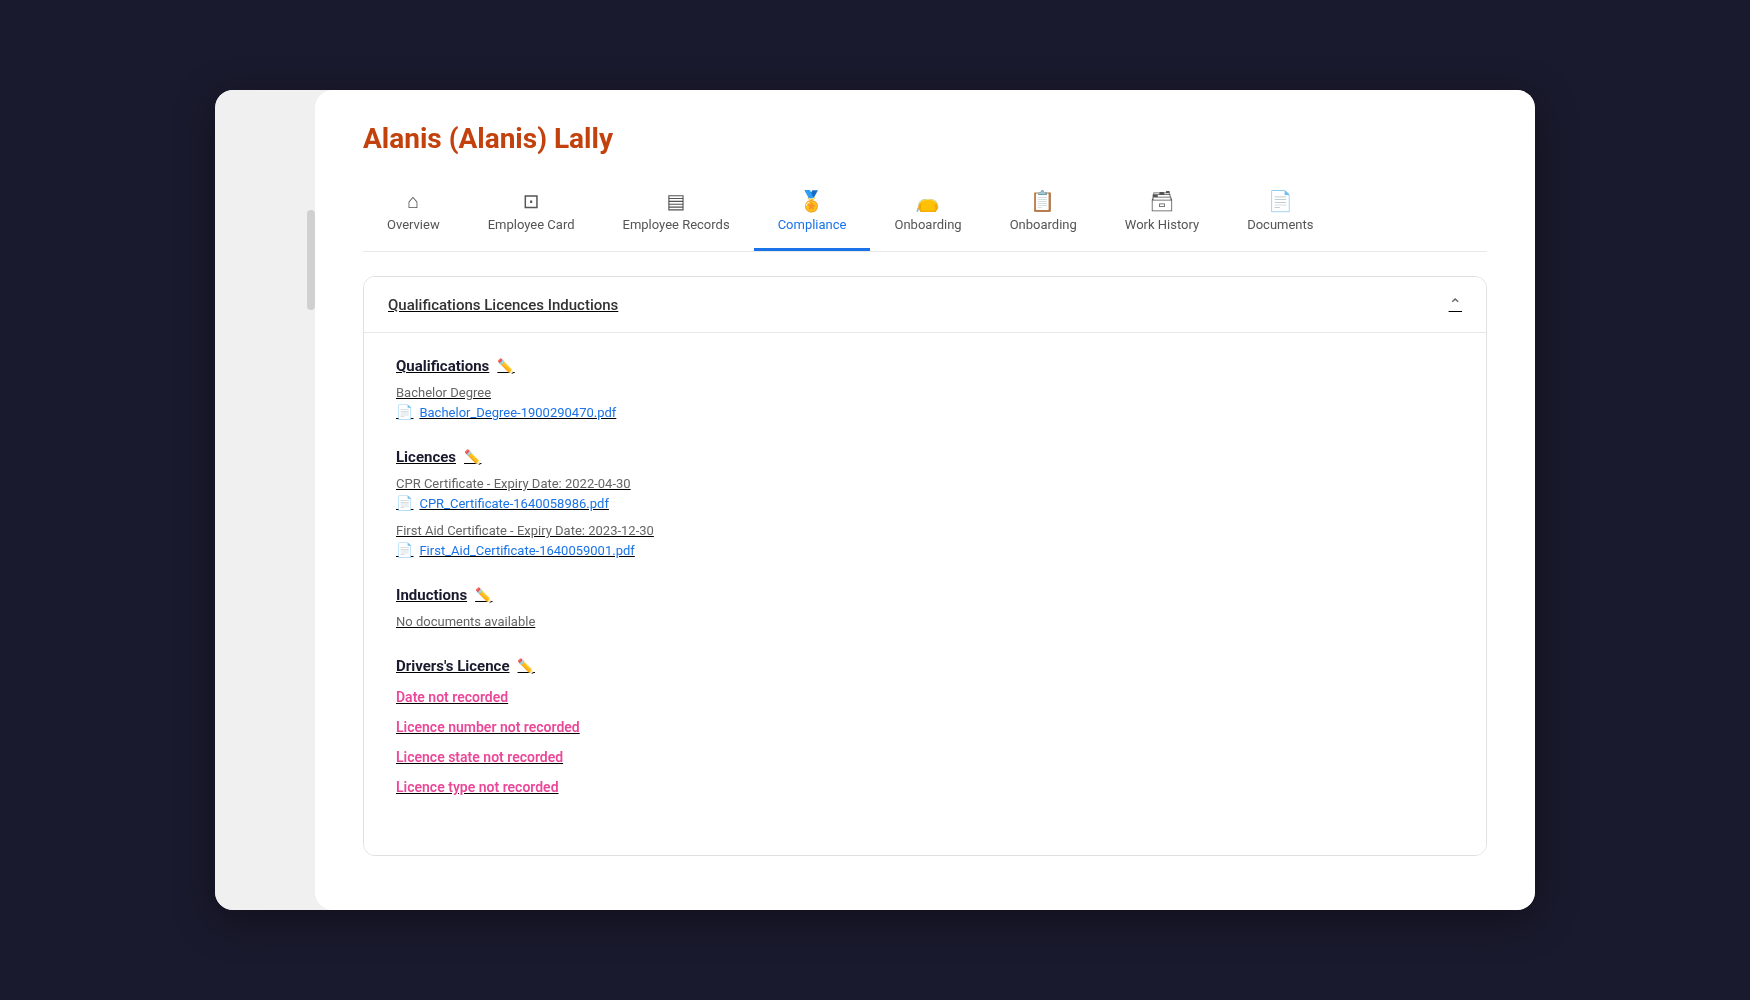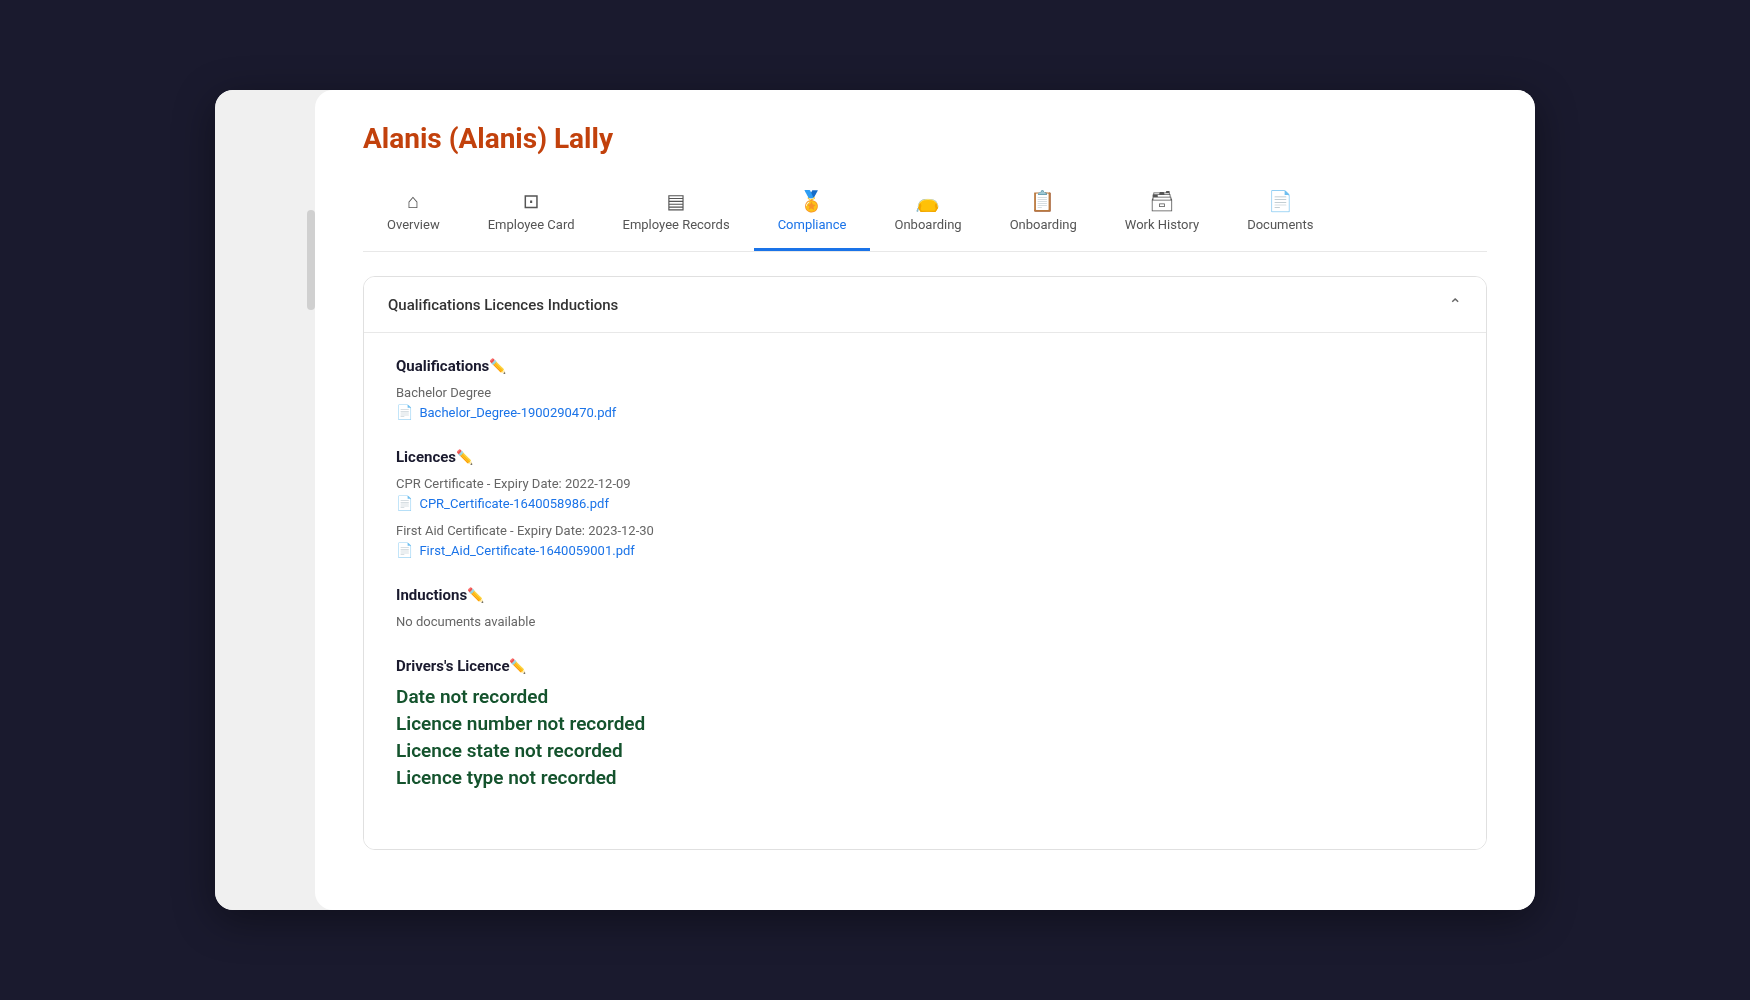--- a/index.html
+++ b/index.html
@@ -79,20 +79,21 @@
       font-size: 20px;
       line-height: 1;
     }
     .content-area {
       margin-top: 24px;
     }
     .section-card {
       border: 1px solid #e0e0e0;
       border-radius: 12px;
       overflow: hidden;
+      text-decoration: underline;
     }
     .section-header {
       display: flex;
       align-items: center;
       justify-content: space-between;
       padding: 18px 24px;
       background: #fff;
       border-bottom: 1px solid #e8e8e8;
       cursor: pointer;
     }
@@ -108,20 +109,21 @@
     .section-body {
       padding: 24px 32px 32px 32px;
       background: #fff;
     }
     .subsection {
       margin-bottom: 28px;
     }
     .subsection-title {
       display: flex;
       align-items: center;
+      gap: 8px;
       font-size: 15px;
       font-weight: 700;
       color: #1a1a2e;
       margin-bottom: 10px;
     }
     .edit-icon {
       color: #1a73e8;
       font-size: 14px;
       cursor: pointer;
     }
@@ -143,24 +145,25 @@
     .file-icon {
       font-size: 14px;
     }
     .no-docs {
       font-size: 13px;
       color: #666;
       margin-bottom: 4px;
       margin-top: 10px;
     }
     .field-row {
-      font-size: 19px;
+      font-size: 14px;
       font-weight: 600;
-      color: #14532d;
+      color: #ec4899;
       margin-bottom: 4px;
+      margin-top: 14px;
     }
   </style>
 </head>
 <body>
 
 <div class="window">
   <div class="sidebar-strip"></div>
   <div class="sidebar-handle"></div>
   <div class="main-card">
 
@@ -228,21 +231,21 @@
           </div>
 
           <div class="subsection">
             <div class="subsection-title">
               <span>Licences</span>
               <span class="edit-icon">✏️</span>
             </div>
             <div>
 
             <div style="margin-bottom: 12px;">
-                  <div class="subsection-label">CPR Certificate - Expiry Date: 2022-12-09</div>
+                  <div class="subsection-label">CPR Certificate - Expiry Date: 2022-04-30</div>
                   <a class="file-link">
                     <span class="file-icon">📄</span>
                     <span>CPR_Certificate-1640058986.pdf</span>
                   </a>
                 </div>
                 <div style="">
                   <div class="subsection-label">First Aid Certificate - Expiry Date: 2023-12-30</div>
                   <a class="file-link">
                     <span class="file-icon">📄</span>
                     <span>First_Aid_Certificate-1640059001.pdf</span>

